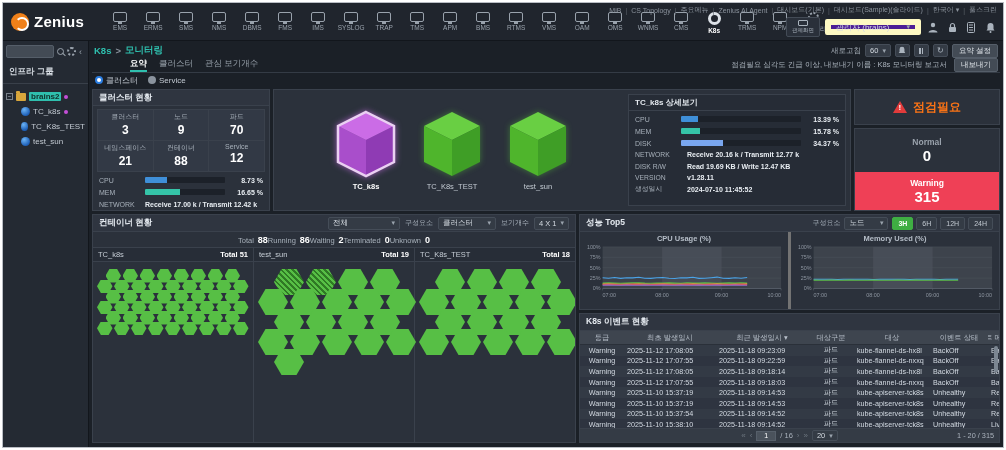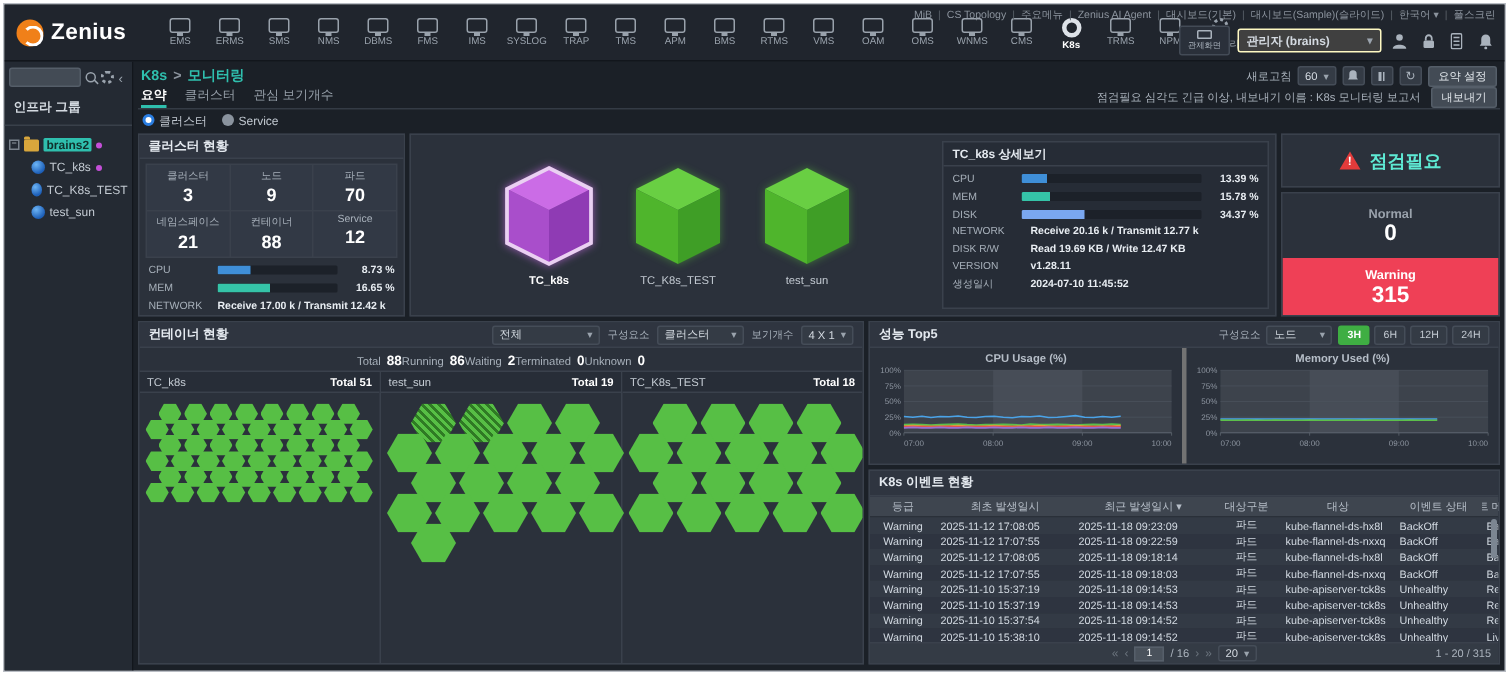--- a/index.html
+++ b/index.html
@@ -21,21 +21,21 @@
 .mi-gear { border-radius: 50%; width: 11px; height: 11px; border: 2px dotted #99a2ac; }
 .mi-gear::after { display: none; }
 .mi-label { font-size: 6.5px; color: #99a2ac; white-space: nowrap; }
 .mi.active .mi-label { color: #fff; font-weight: bold; }
 .top-right { position: absolute; right: 6px; top: 2px; display: flex; flex-direction: column; align-items: flex-end; gap: 2px; }
 .top-links { display: flex; align-items: center; gap: 4px; font-size: 7px; color: #8b939d; }
 .top-links .sep { color: #596068; }
 .top-user { display: flex; align-items: center; gap: 5px; }
 .monitor-btn { background: #2a303a; border: 1px solid #434b56; border-radius: 2px; width: 34px; height: 20px; display: flex; flex-direction: column; align-items: center; justify-content: center; color: #aab3bd; font-size: 5.5px; cursor: pointer; font-family: inherit; }
 .mon-icon { width: 10px; height: 6px; border: 1px solid #aab3bd; border-radius: 1px; margin-bottom: 1px; }
-.user-select { background: #404040; border: 1px solid #fef9c3; border-radius: 2px; height: 16px; min-width: 96px; display: flex; align-items: center; justify-content: space-between; padding: 0 5px; color: #d4dae1; font-size: 8px; cursor: pointer; font-weight: bold; }
+.user-select { background: #4c1d95; border: 6px solid #fef9c3; border-radius: 2px; height: 16px; min-width: 96px; display: flex; align-items: center; justify-content: space-between; padding: 0 5px; color: #d4dae1; font-size: 8px; cursor: pointer; }
 .caret { color: #9aa3ad; font-size: 7px; }
 .u-ic { width: 14px; height: 16px; display: flex; align-items: center; justify-content: center; cursor: pointer; }
 
 
 .body-row { flex: 1; display: flex; min-height: 0; }
 aside { width: 86px; background: #242a33; border-right: 1px solid #12161c; flex-shrink: 0; display: flex; flex-direction: column; }
 .side-search { display: flex; align-items: center; gap: 3px; padding: 4px 3px; }
 .side-search input { width: 48px; height: 13px; background: #434b55; border: 1px solid #555e69; border-radius: 2px; color: #d4dae1; font-size: 8px; padding: 0 3px; font-family: inherit; }
 .search-ic { width: 7px; height: 7px; border: 1px solid #9aa3ad; border-radius: 50%; position: relative; display: inline-block; }
 .search-ic::after { content: ''; position: absolute; width: 4px; height: 1px; background: #9aa3ad; transform: rotate(45deg); right: -3px; bottom: -1px; }
@@ -56,21 +56,21 @@
 .crumb-row { height: 17px; display: flex; align-items: center; justify-content: space-between; padding: 2px 2px 0; }
 .crumb { font-size: 9.5px; font-weight: bold; color: #2fbfae; display: flex; gap: 4px; align-items: center; }
 .crumb .gt { color: #8b939d; }
 .crumb-tools { display: flex; align-items: center; gap: 4px; font-size: 7.5px; color: #aab2bc; }
 .mini-select { background: #343b45; border: 1px solid #454d58; border-radius: 2px; height: 13px; display: flex; align-items: center; gap: 4px; padding: 0 4px; color: #d4dae1; cursor: pointer; font-size: 7.5px; }
 .icon-btn { width: 15px; height: 13px; background: #343b45; border: 1px solid #454d58; border-radius: 2px; display: flex; align-items: center; justify-content: center; color: #aab3bd; font-size: 8px; cursor: pointer; }
 .pause-bars { display: flex; gap: 1px; }
 .pause-bars i { width: 1.5px; height: 6px; background: #aab3bd; }
 .btn { background: #434b55; border: 1px solid #555e69; border-radius: 2px; height: 14px; padding: 0 6px; color: #e2e7ec; font-size: 7.5px; display: flex; align-items: center; cursor: pointer; font-family: inherit; }
 .tab-row { height: 15px; display: flex; align-items: center; justify-content: space-between; border-bottom: 1px solid #343b45; padding: 0 2px; }
-.tabs { display: flex; gap: 12px; height: 100%; }
+.tabs { display: flex; gap: 12px; height: 100%; margin-left: 36px; }
 .tab { font-size: 8.5px; color: #98a1ab; display: flex; align-items: center; cursor: pointer; border-bottom: 2px solid transparent; }
 .tab.active { color: #fff; font-weight: bold; border-bottom-color: #2fbfae; }
 .export-note { display: flex; align-items: center; gap: 5px; font-size: 7.5px; color: #aab2bc; }
 .radio-row { height: 14px; display: flex; align-items: center; gap: 10px; padding: 0 3px; }
 .radio-item { display: flex; align-items: center; gap: 3px; font-size: 8px; color: #c3cad2; cursor: pointer; }
 .radio { width: 8px; height: 8px; border-radius: 50%; background: #8a939e; }
 .radio.sel { background: #fff; border: 2.5px solid #2a7de1; }
 
 
 .panel { background: #2b313b; border: 1px solid #3a414c; }
@@ -99,21 +99,21 @@
 .cube-item.sel .cube-label { color: #fff; font-weight: bold; }
 .detail { position: absolute; right: 4px; top: 4px; bottom: 4px; width: 218px; background: #262c36; border: 1px solid #3a414c; }
 .d-head { height: 16px; display: flex; align-items: center; font-size: 8px; font-weight: bold; color: #e4e9ef; padding: 0 6px; border-bottom: 1px solid #3a414c; }
 .d-rows { padding-top: 2px; }
 .d-row { display: flex; align-items: center; height: 11.5px; padding: 0 6px; gap: 4px; }
 .d-label { font-size: 6.8px; color: #a7b0ba; width: 48px; flex-shrink: 0; }
 
 
 .right-col { width: 146px; flex-shrink: 0; display: flex; flex-direction: column; gap: 3px; }
 .check-box { height: 36px; display: flex; align-items: center; justify-content: center; gap: 6px; }
-.check-label { color: #5eead4; font-size: 12px; font-weight: bold; text-align: right; }
+.check-label { color: #f97316; font-size: 12px; font-weight: bold; text-align: right; }
 .tri { width: 0; height: 0; border-left: 7px solid transparent; border-right: 7px solid transparent; border-bottom: 12px solid #e23b3b; position: relative; }
 .tri::after { content: '!'; position: absolute; left: -1.5px; top: 2px; color: #fff; font-size: 8px; font-weight: bold; }
 .fault { flex: 1; display: flex; flex-direction: column; overflow: hidden; }
 .fault-normal { flex: 1; display: flex; flex-direction: column; align-items: center; justify-content: center; }
 .f-label { font-size: 8.5px; color: #9aa2ac; font-weight: bold; }
 .f-num { font-size: 15px; color: #fff; font-weight: bold; }
 .fault-warn { height: 38px; background: #ef4056; display: flex; flex-direction: column; align-items: center; justify-content: center; }
 .fault-warn .f-label, .fault-warn .f-num { color: #fff; }
 
 

